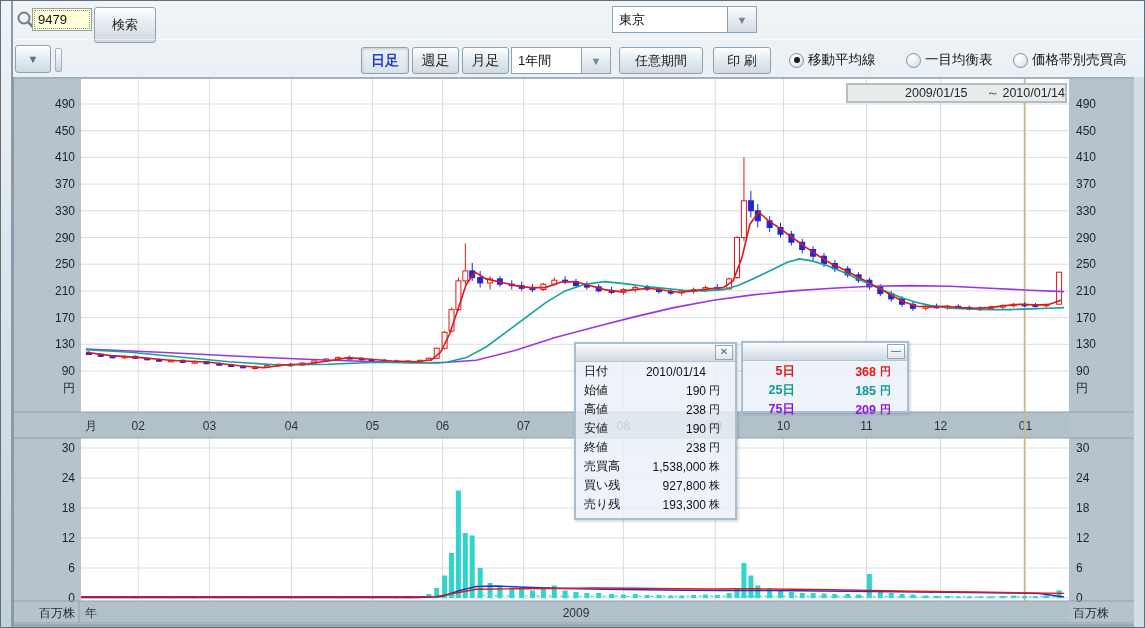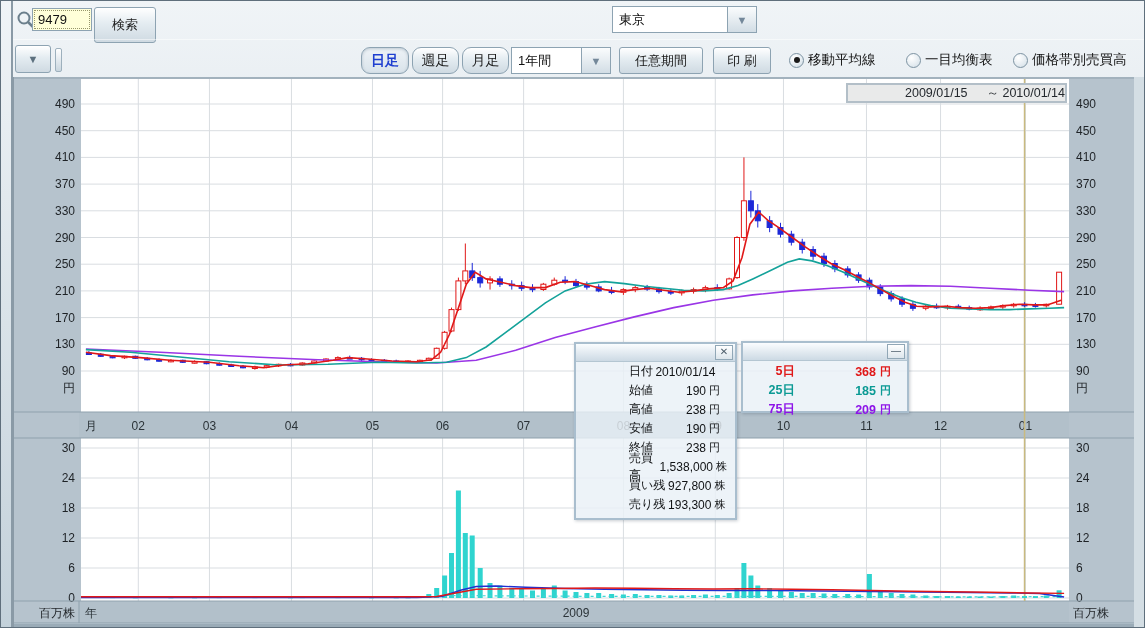--- a/index.html
+++ b/index.html
@@ -13,39 +13,39 @@
     background:linear-gradient(#ffffff,#e4ecf1 45%,#cfdae2);border:1px solid #8da3b2;border-radius:3px;
     font-size:13px;color:#1a1a1a;box-shadow:inset 0 1px 0 rgba(255,255,255,.7);cursor:default;}
   .inp{position:absolute;border:1px solid #8da3b2;font-size:13px;padding:0 5px;background:#fff;
     box-sizing:border-box;font-family:Liberation Sans, sans-serif;color:#111;}
   .inp.code{background:#ffffd9;outline:1px dotted #96966a;outline-offset:-3px;}
   .sel{position:absolute;background:#fff;border:1px solid #8da3b2;display:flex;align-items:stretch;box-sizing:border-box;}
   .sel .txt{flex:1;display:flex;align-items:center;padding:0 6px;font-size:13px;color:#111;}
   .sel .dd{width:28px;background:linear-gradient(#fafcfd,#d2dde5);border-left:1px solid #8da3b2;
     display:flex;align-items:center;justify-content:center;color:#74889a;font-size:11px;}
   .grip{position:absolute;width:5px;background:linear-gradient(#fff,#c9d6df);border:1px solid #9db0bd;border-radius:2px;}
-  .tab{font-size:14px;border-radius:9px;}
+  .tab{font-size:14px;}
   .tab.selected{color:#1f3fd0;font-weight:bold;background:linear-gradient(#eef3f7,#d9e3ea);
     box-shadow:inset 0 1px 3px rgba(40,70,100,.25);}
   .radio-item{position:absolute;display:flex;align-items:center;gap:4px;font-size:13.5px;color:#111;}
   .rdot{width:15px;height:15px;border-radius:50%;background:radial-gradient(circle at 35% 30%,#ffffff,#dfe8ee 70%,#c7d4dd);
     border:1px solid #7d93a2;position:relative;box-sizing:border-box;}
   .radio-item.checked .rdot::after{content:"";position:absolute;left:3.5px;top:3.5px;width:6px;height:6px;border-radius:50%;background:#1a1a1a;}
   .chart-area{position:absolute;left:0;top:76px;width:999px;height:552px;}
   #plot{position:absolute;left:0;top:0;}
   .ax{font:12px "Liberation Sans","DejaVu Sans",sans-serif;fill:#1e2226;}
   .bx{font:12px "Liberation Sans","DejaVu Sans",sans-serif;fill:#2b3338;}
   .fbox{position:absolute;background:rgba(233,240,246,0.82);border:2px solid #a9bece;
     box-shadow:1px 1px 3px rgba(30,50,70,.25);box-sizing:border-box;}
   .tb{height:17px;background:linear-gradient(rgba(251,253,255,.95),rgba(201,215,226,.9));
     border-bottom:1px solid #b4c6d2;position:relative;}
   .tbbtn{position:absolute;right:2px;top:1px;width:16px;height:13px;background:linear-gradient(#ffffff,#dde6ec);
     border:1px solid #91a7b6;font-size:10px;line-height:12px;text-align:center;color:#4c5d6a;}
   .irow{display:flex;align-items:center;height:19px;padding:0 8px;font-size:12px;color:#101214;}
-  .irow .lb{width:56px;margin-left:45px;}
+  .irow .lb{width:56px;}
   .irow .vl{flex:1;text-align:right;}
   .irow .un{width:18px;text-align:left;padding-left:3px;font-size:11px;}
   .lrow{display:flex;align-items:center;height:17px;padding:2px 10px 0 10px;font-size:12.5px;font-weight:bold;}
   .lrow .lb{width:42px;text-align:right;}
   .lrow .vl{flex:1;text-align:right;}
   .lrow .un{width:17px;padding-left:4px;font-size:11px;}
   .rangebox{position:absolute;left:845px;top:6px;width:221px;height:20px;background:#e9eaea;
     border:2px solid #b3bfc8;box-sizing:border-box;display:flex;align-items:center;font-size:12.5px;color:#24292e;}
   .rangebox .s1{padding-left:9px;width:103px;margin-left:48px;}
 </style>

